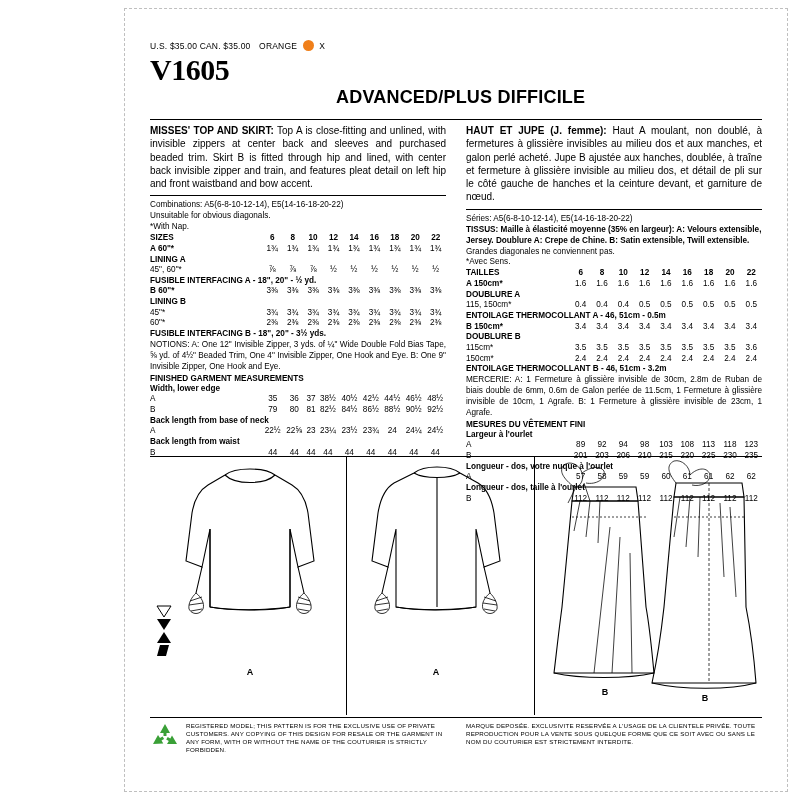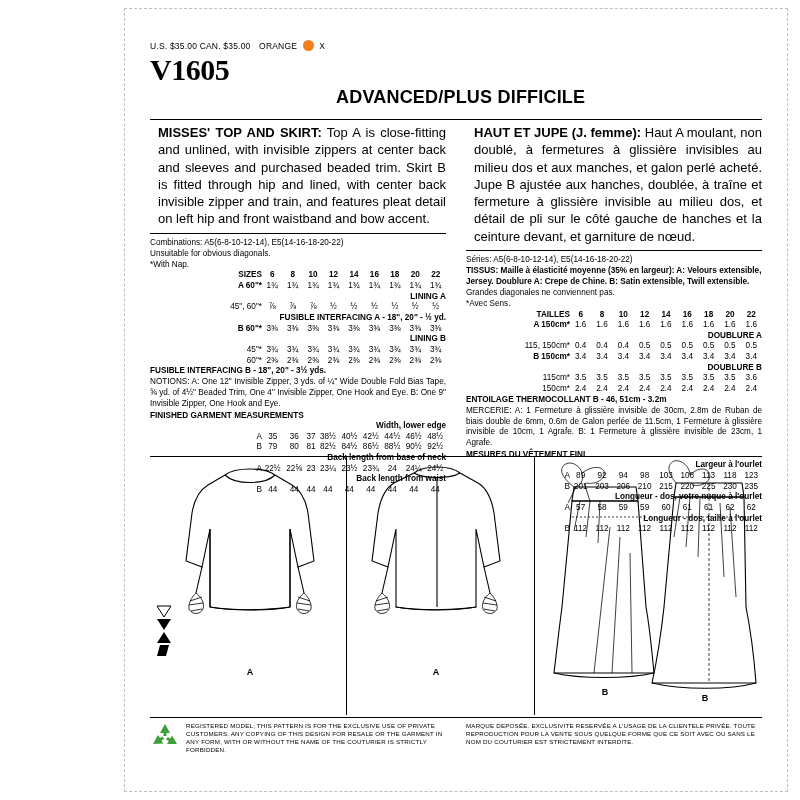--- a/index.html
+++ b/index.html
@@ -10,28 +10,28 @@
   
   .price-line{font-size:8.5px;letter-spacing:.2px;font-weight:normal;}
   .price-line .orange-dot{display:inline-block;width:11px;height:11px;border-radius:50%;background:#f07f1a;vertical-align:-2px;margin:0 3px;}
   .pattern-no{font-family:"Liberation Serif",serif;font-size:30px;font-weight:bold;letter-spacing:-.5px;line-height:1;margin-top:4px;}
   .diff{position:absolute;left:186px;top:47px;font-size:18px;font-weight:bold;letter-spacing:.2px;}
   .hdr-rule{position:absolute;left:0;top:79px;width:612px;border-top:1px solid #000;}
   
   .cols{position:absolute;left:0;top:84px;width:612px;}
   .colL{position:absolute;left:0;top:0;width:296px;}
   .colR{position:absolute;left:316px;top:0;width:296px;}
-  .desc{font-size:13px;line-height:1.33;text-align:justify;margin-left:8px;}
+  .desc{font-size:10px;line-height:1.33;text-align:justify;}
   .desc b{font-weight:bold;}
   .rule{border-top:1px solid #000;margin:5px 0 4px 0;}
   .blk{font-size:8.2px;line-height:1.33;}
   
   table.sz{border-collapse:collapse;font-size:8.2px;width:100%;margin:0;}
   table.sz td{padding:0 0 0 0;line-height:1.3;white-space:nowrap;}
-  table.sz td.lbl{text-align:right;margin-top:20px;}
+  table.sz td.lbl{text-align:left;margin-top:20px;}
   table.sz td.n{text-align:center;}
   .bld{font-weight:bold;}
   .secthead{font-size:8.2px;font-weight:bold;line-height:1.35;}
   
   .illus{position:absolute;left:0;top:416px;width:612px;height:260px;border-top:1px solid #000;border-bottom:1px solid #000;}
   .viewcol{position:absolute;top:0;height:258px;}
   .vdiv{position:absolute;top:0;width:0;height:258px;border-left:1px solid #000;}
   .viewlabel{font-size:9px;font-weight:bold;text-align:center;}
   .tri-stack{position:absolute;left:6px;top:148px;width:20px;}
   
@@ -271,20 +271,23 @@
                 <td class="n">0.4</td>
                 <td class="n">0.4</td>
                 <td class="n">0.5</td>
                 <td class="n">0.5</td>
                 <td class="n">0.5</td>
                 <td class="n">0.5</td>
                 <td class="n">0.5</td>
                 <td class="n">0.5</td>
               </tr>
           <tr>
+                <td class="lbl bld" colspan="10">ENTOILAGE THERMOCOLLANT A - 46, 51cm - 0.5m</td>
+              </tr>
+          <tr>
                 <td class="lbl bld">B 150cm*</td>
             <td class="n">3.4</td>
                 <td class="n">3.4</td>
                 <td class="n">3.4</td>
                 <td class="n">3.4</td>
                 <td class="n">3.4</td>
                 <td class="n">3.4</td>
                 <td class="n">3.4</td>
                 <td class="n">3.4</td>
                 <td class="n">3.4</td>

